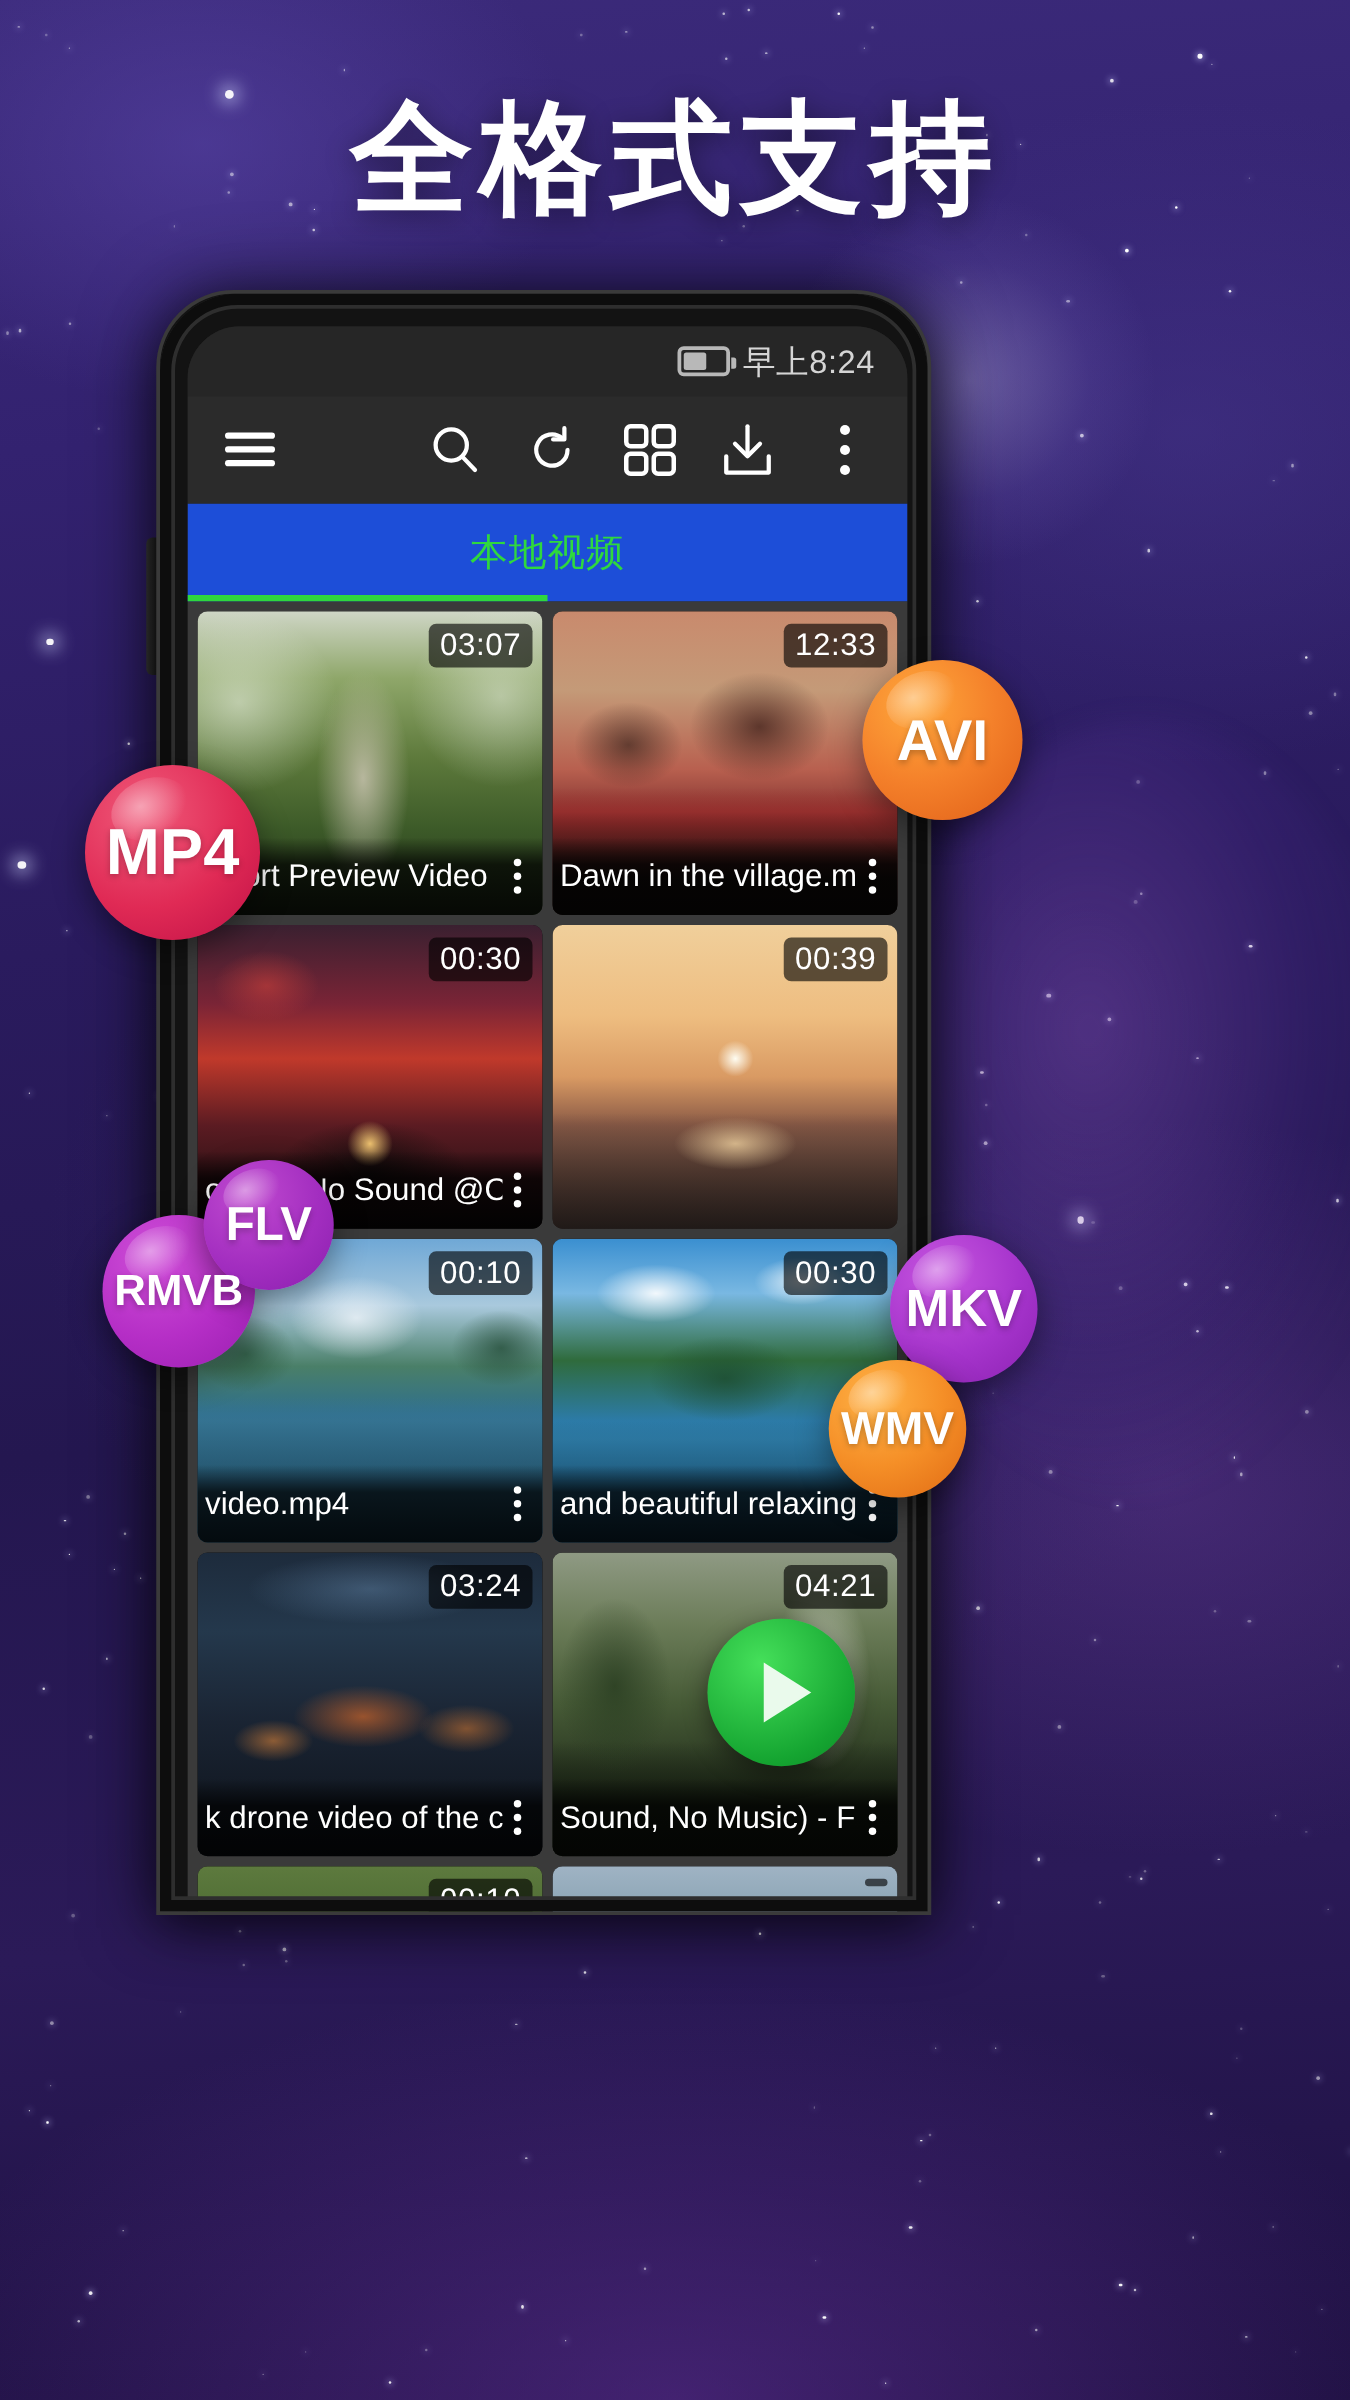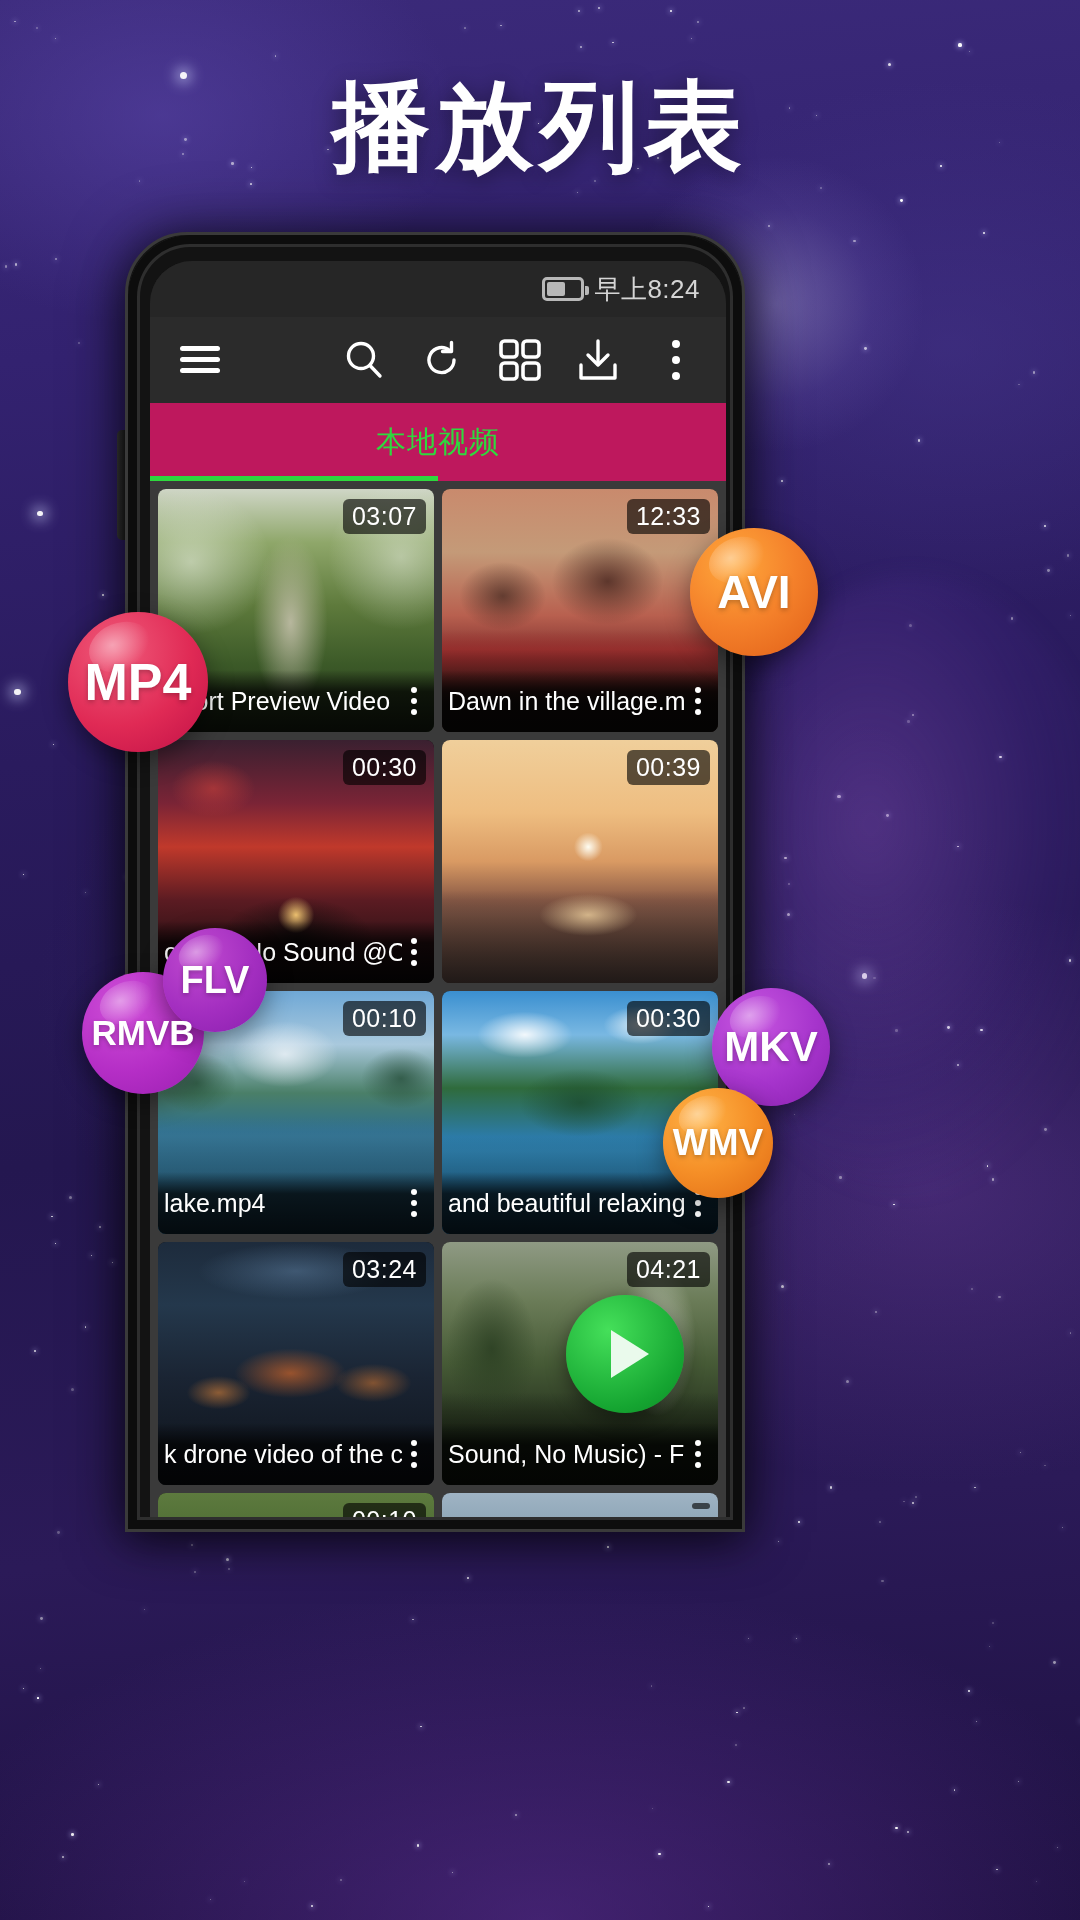--- a/index.html
+++ b/index.html
@@ -101,21 +101,21 @@
   #toolbar {
     height:86px; background:#2b2b2b;
     display:flex; align-items:center; padding:0 22px;
   }
   .tb-icon { width:56px; height:56px; display:flex; align-items:center; justify-content:center; }
   .tb-icon svg { display:block; }
   #toolbar .spacer { flex:1; }
   .tb-gap { width:22px; }
 
   
-  #tabs { height:78px; background:#be185d; display:flex; position:relative;font-family:Liberation Mono, monospace; }
+  #tabs { height:78px; background:#1d4ed8; display:flex; position:relative;font-family:Liberation Mono, monospace; }
   .tab {
     flex:1; display:flex; align-items:center; justify-content:center;
     font-size:30px; color:#e8e8e8; letter-spacing:1px;
   }
   .tab.active { color:#2fd83e; }
   #tab-underline {
     position:absolute; bottom:0; left:0; width:50%; height:5px; background:#2fd83e;
   }
 
   
@@ -441,21 +441,21 @@
       <i style="left:79.78%;top:50.70%;width:5.2px;height:5.2px;opacity:.95;box-shadow:0 0 14px 4px rgba(210,215,255,.75)"></i>
       <i style="left:30.29%;top:39.37%;width:8.1px;height:8.1px;opacity:.95;box-shadow:0 0 14px 4px rgba(210,215,255,.75)"></i>
       <i style="left:3.41%;top:26.60%;width:5.7px;height:5.7px;opacity:.95;box-shadow:0 0 14px 4px rgba(210,215,255,.75)"></i>
       <i style="left:1.34%;top:35.88%;width:6.2px;height:6.2px;opacity:.95;box-shadow:0 0 14px 4px rgba(210,215,255,.75)"></i>
       <i style="left:43.34%;top:40.47%;width:6.6px;height:6.6px;opacity:.95;box-shadow:0 0 14px 4px rgba(210,215,255,.75)"></i>
     </div>
   <div id="glow1"></div>
   <div id="nebula"></div>
 </div>
 
-<div id="headline">播放列表</div>
+<div id="headline">全格式支持</div>
 
 <div id="sidebtn"></div>
 <div id="phone">
   <div id="screen">
 
     <div id="statusbar">
       <div id="battery">
           <span></span>
         </div>
       <div id="clock">早上8:24</div>
@@ -584,21 +584,21 @@
       <div class="card">
         <div class="thumb" style="background:
             linear-gradient(180deg,#6fa8d6 0%,#a9c9dd 22%,#4a7f68 42%,#2e6f8e 58%,#1d4a63 100%);"></div>
         <div class="thumb" style="background:
             radial-gradient(ellipse 80px 50px at 46% 26%,rgba(235,242,248,.85),transparent 66%),
             radial-gradient(ellipse 60px 46px at 14% 38%,rgba(40,85,60,.75),transparent 66%),
             radial-gradient(ellipse 60px 46px at 88% 36%,rgba(35,75,55,.75),transparent 66%),
             linear-gradient(180deg,transparent 52%,rgba(60,120,150,.5) 60%,rgba(20,55,75,.8) 100%);"></div>
         <div class="dur">00:10</div>
         <div class="capbar">
-          <div class="title">lake.mp4</div>
+          <div class="title">video.mp4</div>
           <div class="kebab">
               <i></i>
               <i></i>
               <i></i>
             </div>
         </div>
       </div>
 
       <div class="card">
         <div class="thumb" style="background:

